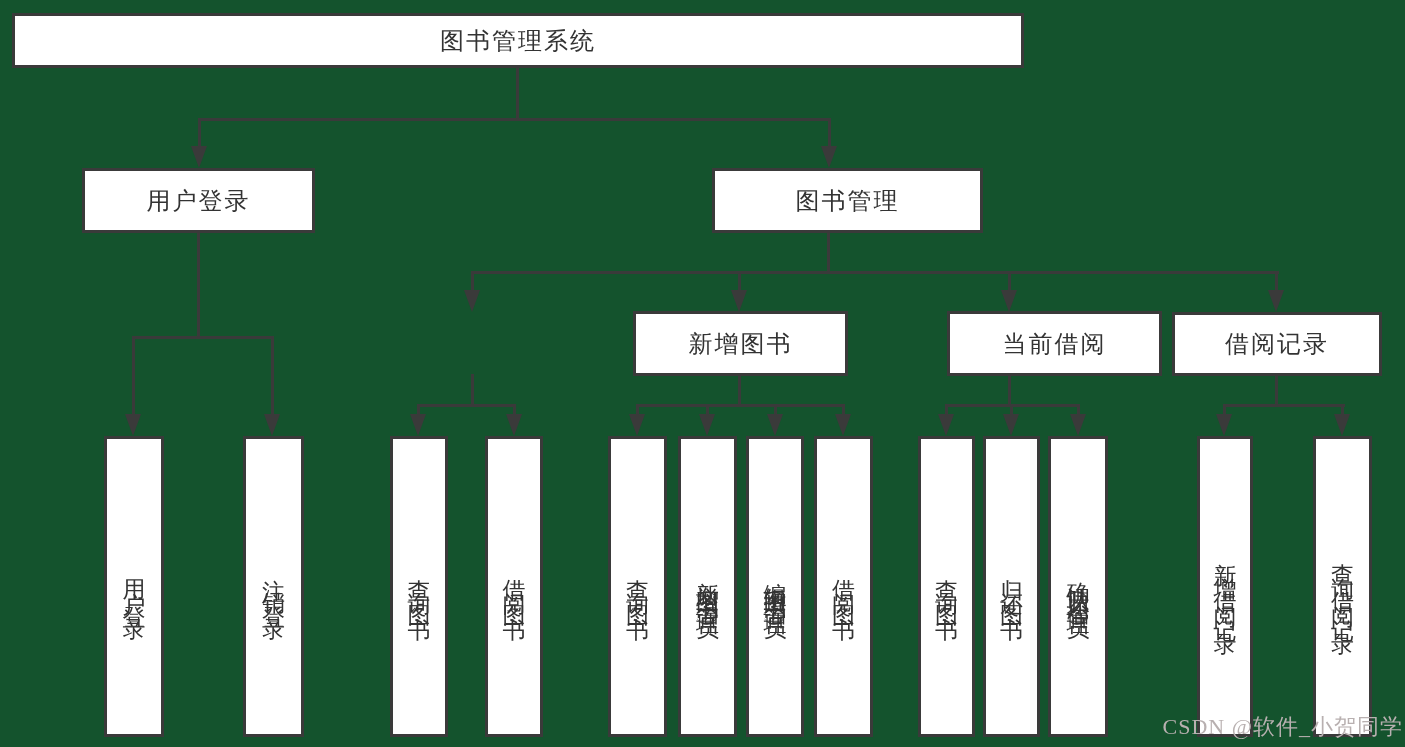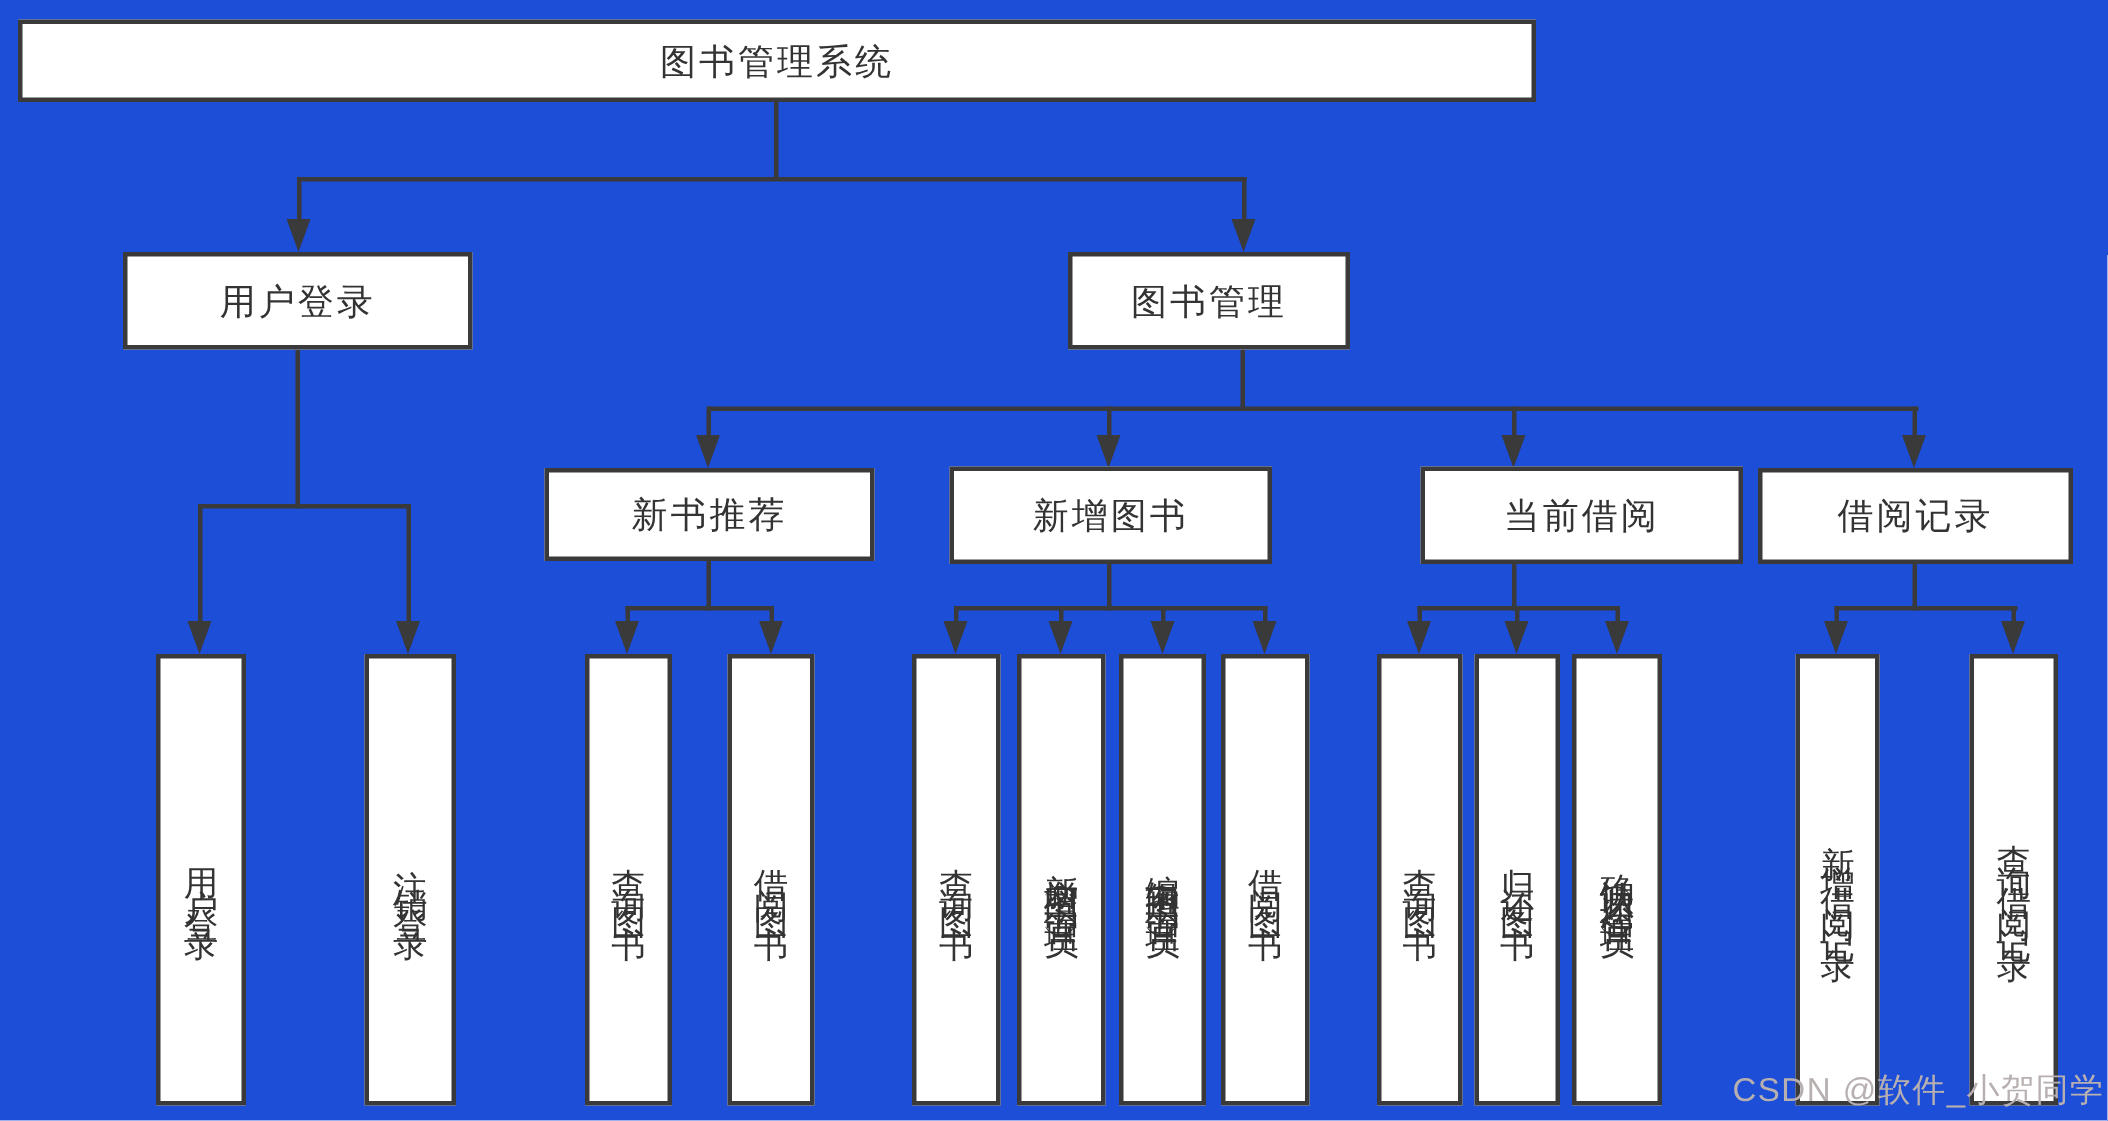--- a/index.html
+++ b/index.html
@@ -1,18 +1,18 @@
 <!DOCTYPE html>
 <html><head>
 <meta charset="utf-8">
 <style>
   html,body{margin:0;padding:0;background:#ffffff;}
   .canvas{
-    position:relative;width:1405px;height:747px;background:#1d4ed8;
-    font-family:Liberation Sans, sans-serif;color:#333333;
+    position:relative;width:1405px;height:747px;background:#14532d;
+    font-family:Liberation Serif, serif;color:#333333;
     overflow:hidden;
   }
   .box{
     position:absolute;box-sizing:border-box;border:3px solid #3a3a3a;background:#ffffff;
     display:flex;align-items:center;justify-content:center;
   }
   .hbox{font-size:24px;letter-spacing:2px;}
   .vbox{font-size:23px;}
   .vtext{
     writing-mode:vertical-rl;text-orientation:mixed;line-height:1;
@@ -95,27 +95,24 @@
   <div class="line" style="left:1341px;top:404px;width:3px;height:12px;"></div>
   <div class="arrow" style="left:1334px;top:414px;"></div>
 
   <div class="box hbox" style="left:12px;top:13px;width:1012px;height:55px;">
     <span>图书管理系统</span>
   </div>
 
   <div class="box hbox" style="left:82px;top:168px;width:233px;height:65px;">
     <span>用户登录</span>
   </div>
-  <div class="box hbox" style="left:712px;top:168px;width:188px;height:65px;">
+  <div class="box hbox" style="left:712px;top:168px;width:271px;height:65px;">
     <span>图书管理</span>
   </div>
 
-  <div class="box hbox" style="left:363px;top:312px;width:220px;height:62px;">
-    <span>新书推荐</span>
-  </div>
   <div class="box hbox" style="left:633px;top:311px;width:215px;height:65px;">
     <span>新增图书</span>
   </div>
   <div class="box hbox" style="left:947px;top:311px;width:215px;height:65px;">
     <span>当前借阅</span>
   </div>
   <div class="box hbox" style="left:1172px;top:312px;width:210px;height:64px;">
     <span>借阅记录</span>
   </div>
 

